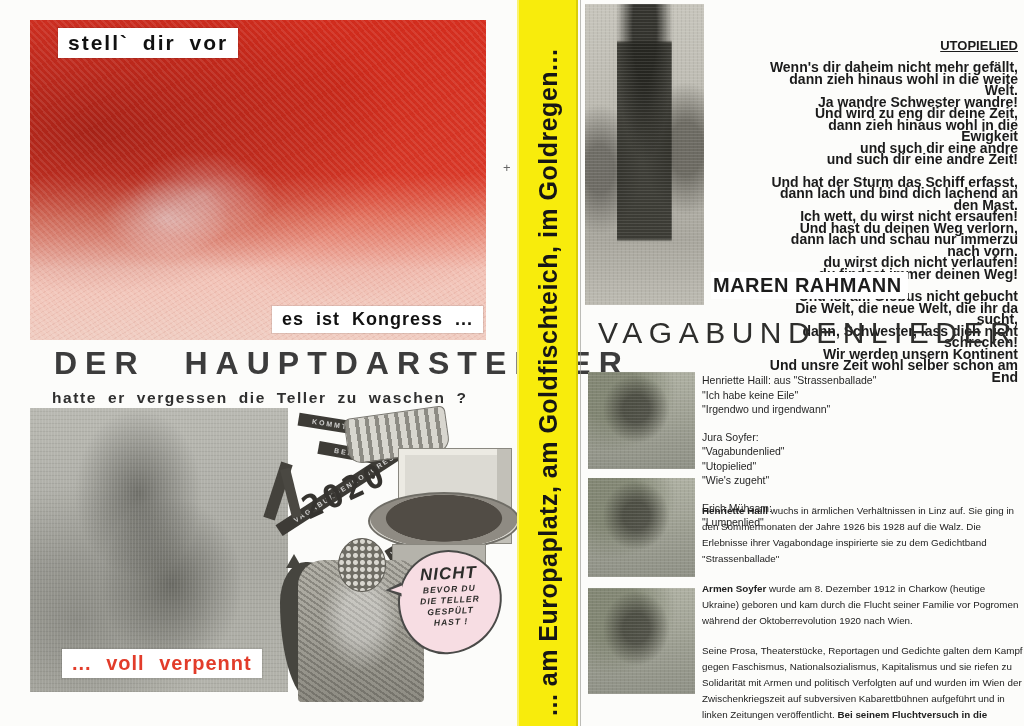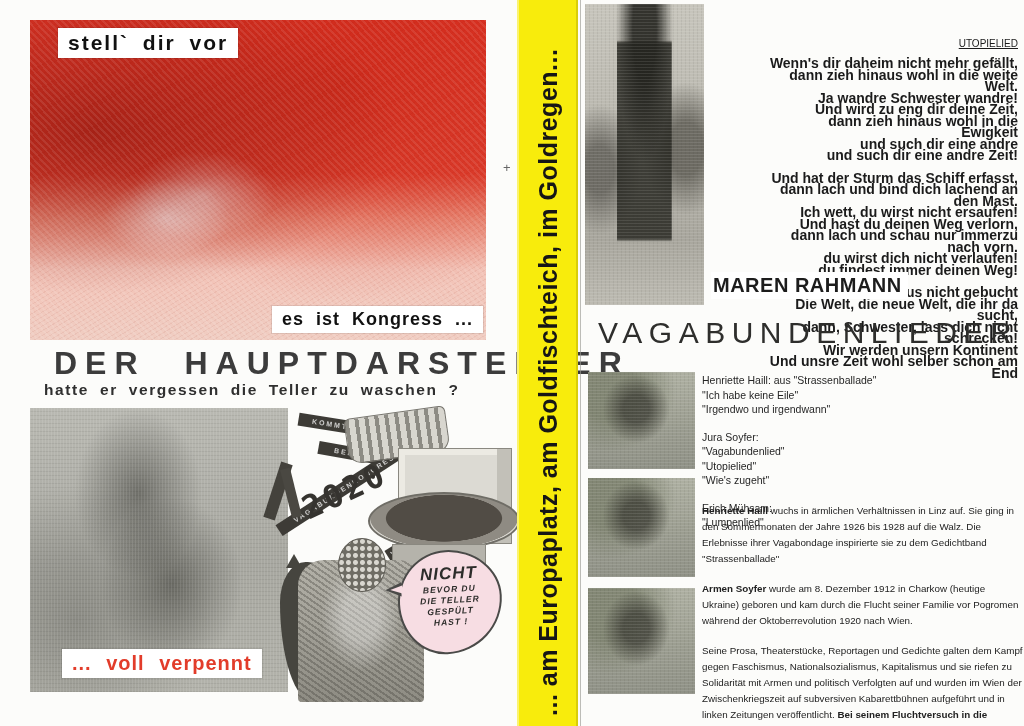--- a/index.html
+++ b/index.html
@@ -16,21 +16,21 @@
       linear-gradient(to bottom,#dd3526 0%,#e0402f 48%,#eb8a76 62%,#f3c3b7 78%,#f0cdc2 100%);}
   .grain{position:absolute;inset:0;opacity:.25;
     background:repeating-linear-gradient(47deg,rgba(255,255,255,.35) 0 2px,transparent 2px 5px),
                repeating-linear-gradient(-31deg,rgba(140,20,8,.25) 0 1px,transparent 1px 4px);}
   .lbl{position:absolute;background:#ffffff;padding:3px 10px;font-weight:bold;color:#111;
        white-space:nowrap;box-shadow:0 0 0 1px rgba(0,0,0,.08);}
   .lbl-stell{left:28px;top:8px;font-size:21px;letter-spacing:2px;word-spacing:6px;}
   .lbl-kongress{left:242px;top:286px;font-size:18px;letter-spacing:1px;word-spacing:6px;text-align:right;}
   .headline{position:absolute;left:50px;top:341px;margin:4px;font-size:32px;font-weight:bold;
        color:#3c3c3c;letter-spacing:8px;word-spacing:22px;white-space:nowrap;}
-  .subline{position:absolute;left:44px;top:381px;margin:0;font-size:15.5px;font-weight:bold;
+  .subline{position:absolute;left:44px;top:381px;margin:8px;font-size:15.5px;font-weight:bold;
        color:#2f2f2f;letter-spacing:1.6px;word-spacing:5px;white-space:nowrap;}
   .gray-photo{position:absolute;left:30px;top:408px;width:258px;height:284px;
     background:
       radial-gradient(ellipse at 42% 30%, rgba(60,60,55,.55) 0%, rgba(60,60,55,0) 30%),
       radial-gradient(ellipse at 55% 62%, rgba(70,70,64,.6) 0%, rgba(70,70,64,0) 35%),
       radial-gradient(ellipse at 18% 75%, rgba(90,90,84,.4) 0%, rgba(90,90,84,0) 45%),
       linear-gradient(to bottom,#b9b9b2 0%,#a7a7a0 55%,#b3b3ab 100%);}
   .gray-grain{position:absolute;inset:0;opacity:.3;
       background:repeating-linear-gradient(90deg,rgba(255,255,255,.3) 0 1px,transparent 1px 3px),
                  repeating-linear-gradient(0deg,rgba(40,40,36,.25) 0 1px,transparent 1px 4px);}
@@ -97,21 +97,21 @@
      background:
        radial-gradient(ellipse at 50% 8%, rgba(35,35,30,.9) 0 14%, transparent 34%),
        linear-gradient(to bottom, transparent 0 12%, rgba(40,40,34,.85) 13% 78%, transparent 79%) 50% 0/46% 100% no-repeat,
        radial-gradient(ellipse at 85% 48%, rgba(90,88,80,.8) 0 12%, transparent 30%),
        radial-gradient(ellipse at 12% 55%, rgba(80,78,72,.7) 0 10%, transparent 28%),
        linear-gradient(to bottom,#c7c5bc 0%,#b3b1a8 60%,#a8a69d 78%,#bdbbb2 100%);}
   .photo-grain{position:absolute;inset:0;opacity:.28;
      background:repeating-linear-gradient(0deg,rgba(255,255,255,.35) 0 1px,transparent 1px 3px),
                 repeating-linear-gradient(90deg,rgba(50,50,44,.25) 0 1px,transparent 1px 4px);}
   .poem{position:absolute;right:6px;top:38px;width:250px;text-align:right;color:#1b1b1b;}
-  .poem-title{font-size:10px;font-weight:normal;text-decoration:underline;margin-bottom:9px;}
+  .poem-title{font-size:13px;font-weight:bold;text-decoration:underline;margin-bottom:9px;}
   .stanza{font-size:14px;font-weight:bold;line-height:11.5px;white-space:pre-line;margin-bottom:11px;}
   .artist{position:absolute;left:711px;top:272px;font-size:20px;font-weight:bold;
       letter-spacing:.5px;background:#fff;padding:2px 6px 2px 2px;}
   .big-title{position:absolute;left:598px;top:316px;width:422px;font-size:30px;font-weight:400;
       color:#2e2e2c;letter-spacing:6.5px;white-space:nowrap;}
   .thumb{position:absolute;left:588px;width:107px;
       background:
         radial-gradient(ellipse at 45% 38%, rgba(55,55,48,.7) 0 16%, transparent 40%),
         radial-gradient(ellipse at 20% 20%, rgba(120,125,105,.8) 0 25%, transparent 55%),
         linear-gradient(to bottom,#aeb0a2 0%,#9b9d90 55%,#8f9186 100%);}

